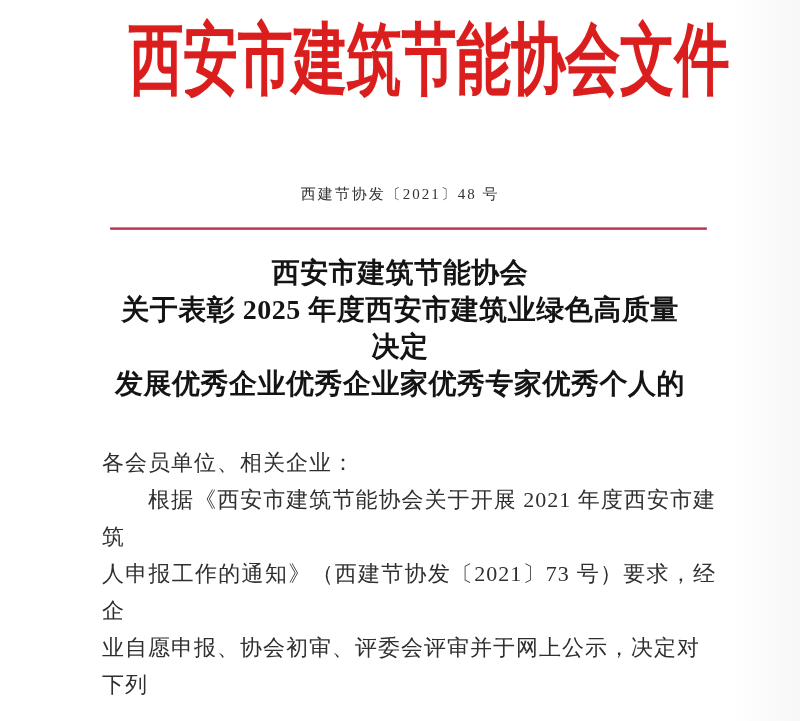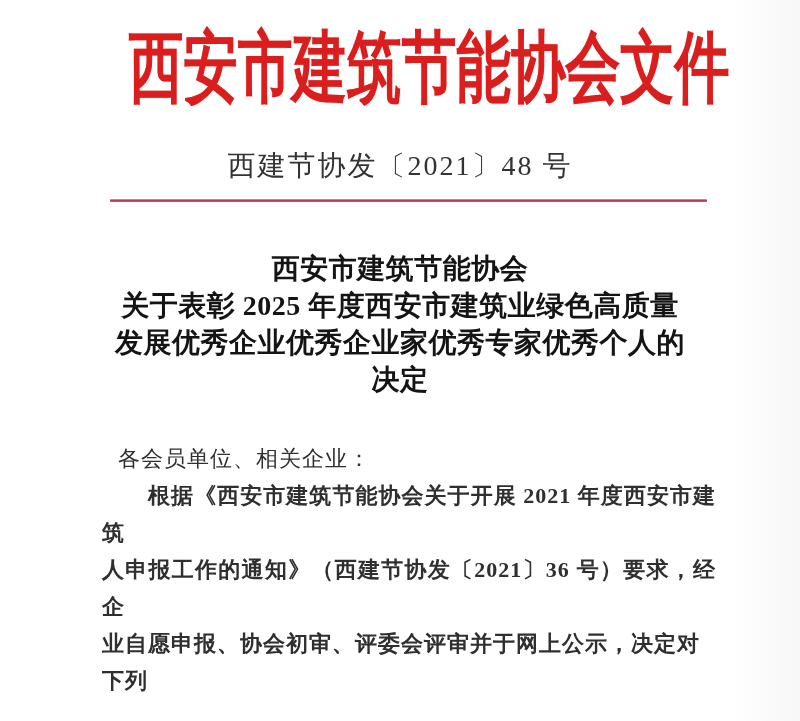--- a/index.html
+++ b/index.html
@@ -25,79 +25,77 @@
     position: absolute;
     top: 0;
     right: 0;
     width: 70px;
     height: 100%;
     background: linear-gradient(to left, rgba(60,55,50,0.04), rgba(60,55,50,0));
     pointer-events: none;
   }
 
   .letterhead-wrap {
-    padding-top: 20px;
+    padding-top: 12px;
     text-align: right;
     height: 96px;
   }
   .letterhead {
     display: inline-block;
     font-size: 78px;
     line-height: 96px;
     font-weight: bold;
     color: var(--letterhead-red, #da1d1d);
     white-space: nowrap;
     transform: scaleX(0.70);
     transform-origin: 50% 50%;
     letter-spacing: 0px;
     text-shadow: 0 0 1px rgba(218,29,29,0.55);
   }
 
   .doc-number {
-    margin-top: 38px;
+    margin-top: 74px;
     text-align: center;
-    font-size: 28px;
+    font-size: 15px;
     line-height: 24px;
     letter-spacing: 2px;
     color: var(--doc-number-text, #333333);
   }
 
   .divider {
     margin: 21px 0 0 110px;
     width: 597px;
     height: 3px;
     background: linear-gradient(to bottom, #e2aab8 0%, var(--divider-red, #b93351) 45%, #c9607a 100%);
     border-radius: 1px;
   }
 
   .heading {
-    margin-top: 48px;
+    margin-top: 24px;
     text-align: center;
     font-weight: bold;
     font-size: 28px;
     line-height: 37px;
     color: var(--heading-text, #141414);
     letter-spacing: 0.5px;
   }
 
   .body-block {
     margin: 42px 84px 0 102px;
     font-size: 22px;
     line-height: 37px;
     color: var(--body-text, #2f2f2f);
     letter-spacing: 1px;
   }
   .salutation {
     text-align: left;
-    margin-left: 16px;
   }
   .para-line {
     text-align: justify;
     text-align-last: justify;
-    font-weight: bold;
   }
   .para-line:last-child {
     text-align: left;
     text-align-last: left;
   }
 </style>
 </head>
 <body>
 
 <div class="page">
@@ -106,26 +104,26 @@
     <div class="letterhead">西安市建筑节能协会文件</div>
   </div>
 
   <div class="doc-number">西建节协发〔2021〕48 号</div>
 
   <div class="divider"></div>
 
   <div class="heading">
       <div class="heading-line">西安市建筑节能协会</div>
       <div class="heading-line">关于表彰 2025 年度西安市建筑业绿色高质量</div>
+      <div class="heading-line">决定</div>
       <div class="heading-line">发展优秀企业优秀企业家优秀专家优秀个人的</div>
-      <div class="heading-line">决定</div>
     </div>
 
   <div class="body-block">
     <div class="salutation">各会员单位、相关企业：</div>
     <div class="paragraph">
         <div class="para-line">　　根据《西安市建筑节能协会关于开展 2021 年度西安市建筑</div>
-        <div class="para-line">人申报工作的通知》（西建节协发〔2021〕36 号）要求，经企</div>
+        <div class="para-line">人申报工作的通知》（西建节协发〔2021〕73 号）要求，经企</div>
         <div class="para-line">业自愿申报、协会初审、评委会评审并于网上公示，决定对下列</div>
       </div>
   </div>
 
 </div>
 
 </body></html>

